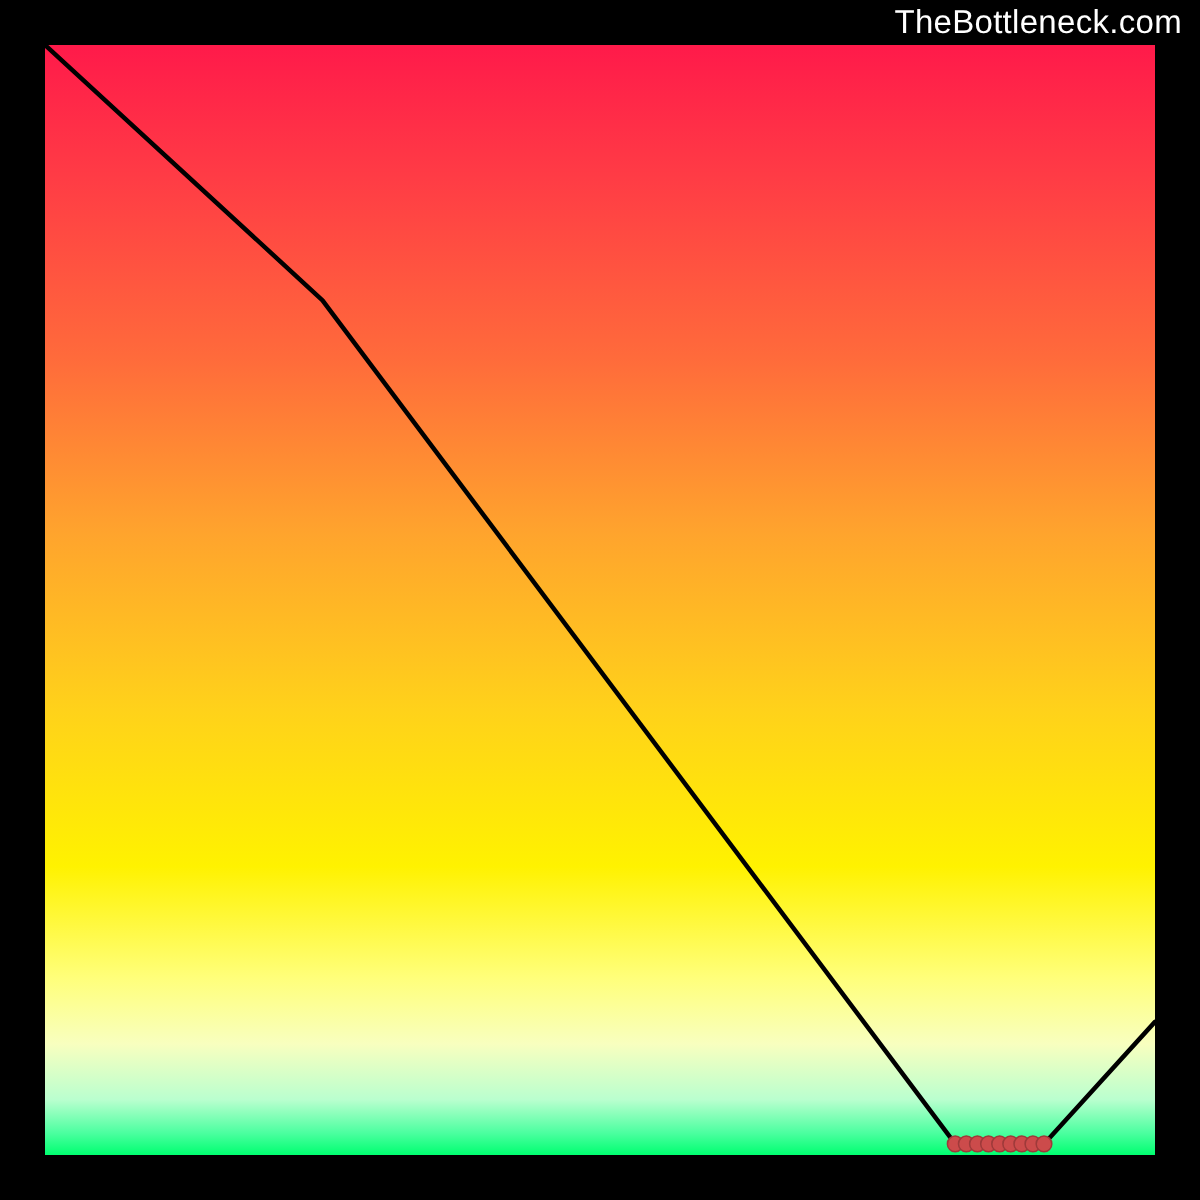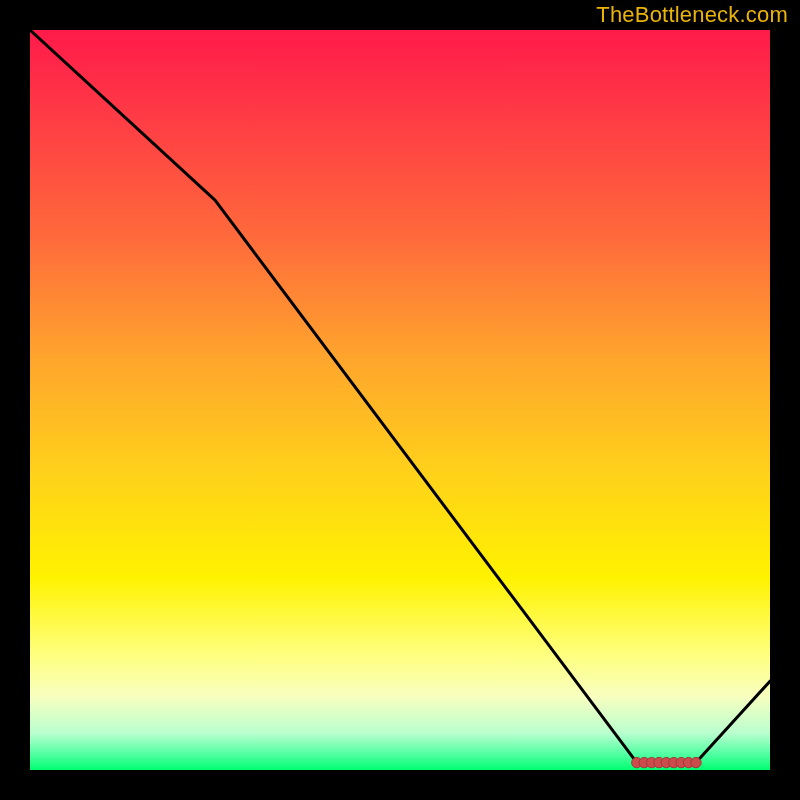--- a/index.html
+++ b/index.html
@@ -13,21 +13,21 @@
   .frame {
     position: relative;
     width: 800px;
     height: 800px;
     background: #000;
   }
   .attribution {
     position: absolute;
     top: 2px;
     right: 12px;
-    color: #eab308;
+    color: #ffffff;
     font-family: Arial, Helvetica, sans-serif;
     font-size: 22px;
     font-weight: 400;
     letter-spacing: 0.2px;
   }
   .plot-area {
     position: absolute;
     left: 30px;
     top: 30px;
     width: 740px;

